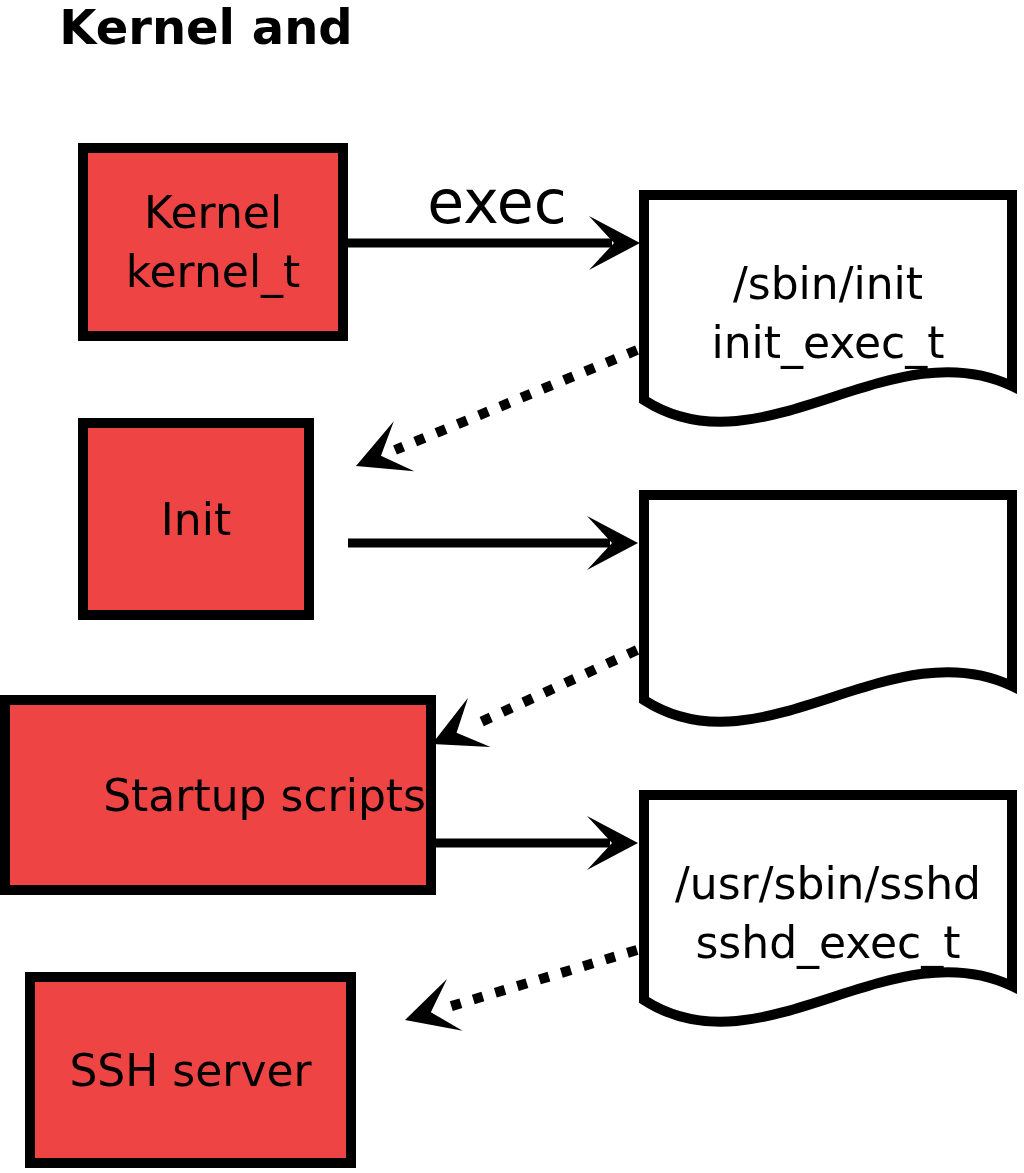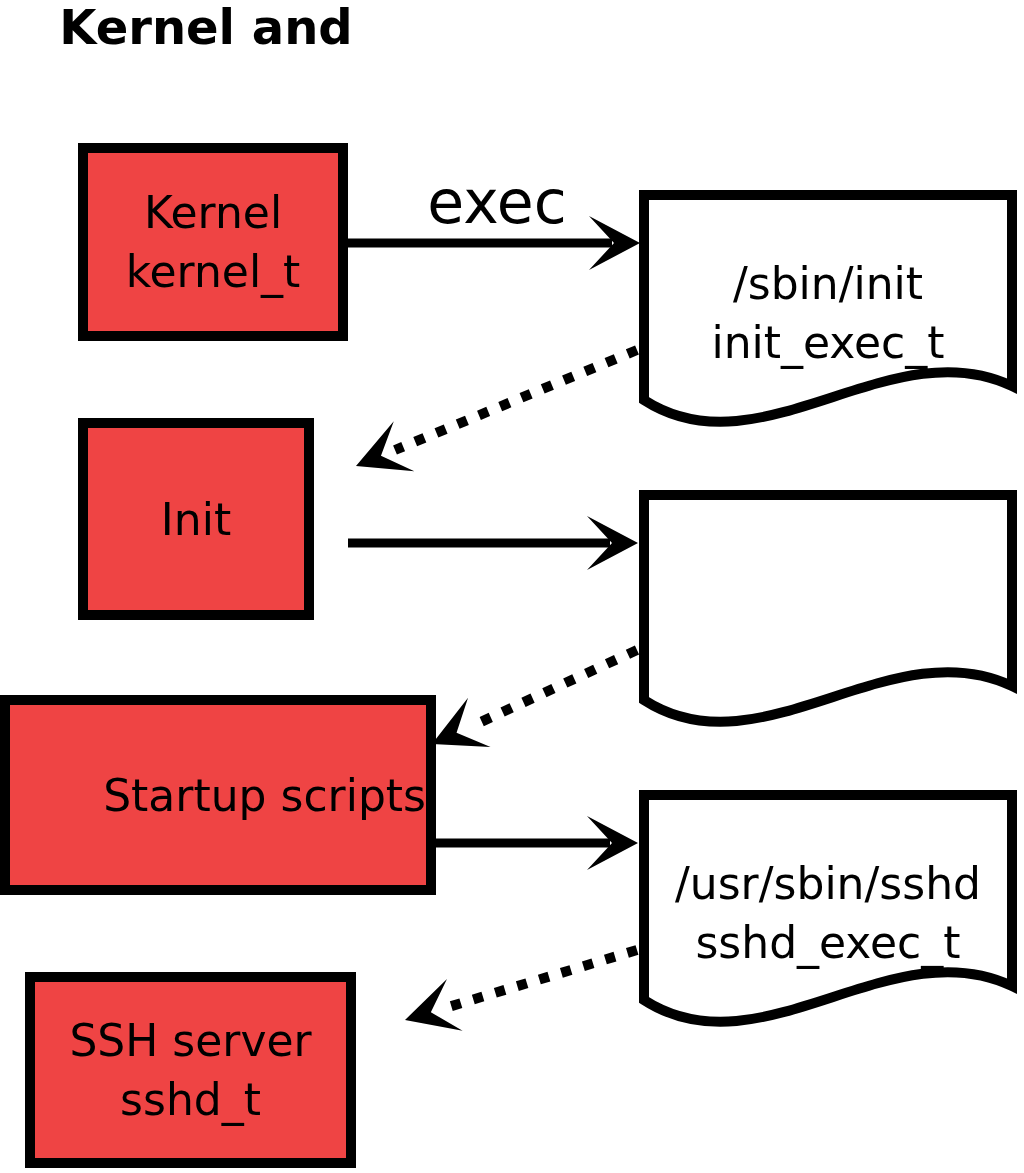--- a/index.html
+++ b/index.html
@@ -84,21 +84,20 @@
     <span class="pline">kernel_t</span>
   </div>
   <div class="pbox pbox-init">
     <span class="pline">Init</span>
   </div>
   <div class="pbox pbox-startup">
     <span class="pline">Startup scripts</span>
   </div>
   <div class="pbox pbox-sshd">
     <span class="pline">SSH server</span>
-    <span class="pline">sshd_t</span>
   </div>
 
   <svg class="arrows-layer" width="1024" height="1173" viewBox="0 0 1024 1173">
 
     <path d="M 644 195 L 1012 195 L 1012 386 C 890 328 760 475 644 400 Z" fill="#ffffff" stroke="#000000" stroke-width="10"></path>
     <path d="M 644 195 L 1012 195 L 1012 386 C 890 328 760 475 644 400 Z" transform="translate(0,300)" fill="#ffffff" stroke="#000000" stroke-width="10"></path>
     <path d="M 644 195 L 1012 195 L 1012 386 C 890 328 760 475 644 400 Z" transform="translate(0,600)" fill="#ffffff" stroke="#000000" stroke-width="10"></path>
 
     <g>
       <line x1="348" y1="243" x2="612" y2="243" stroke="#000000" stroke-width="9"></line>

